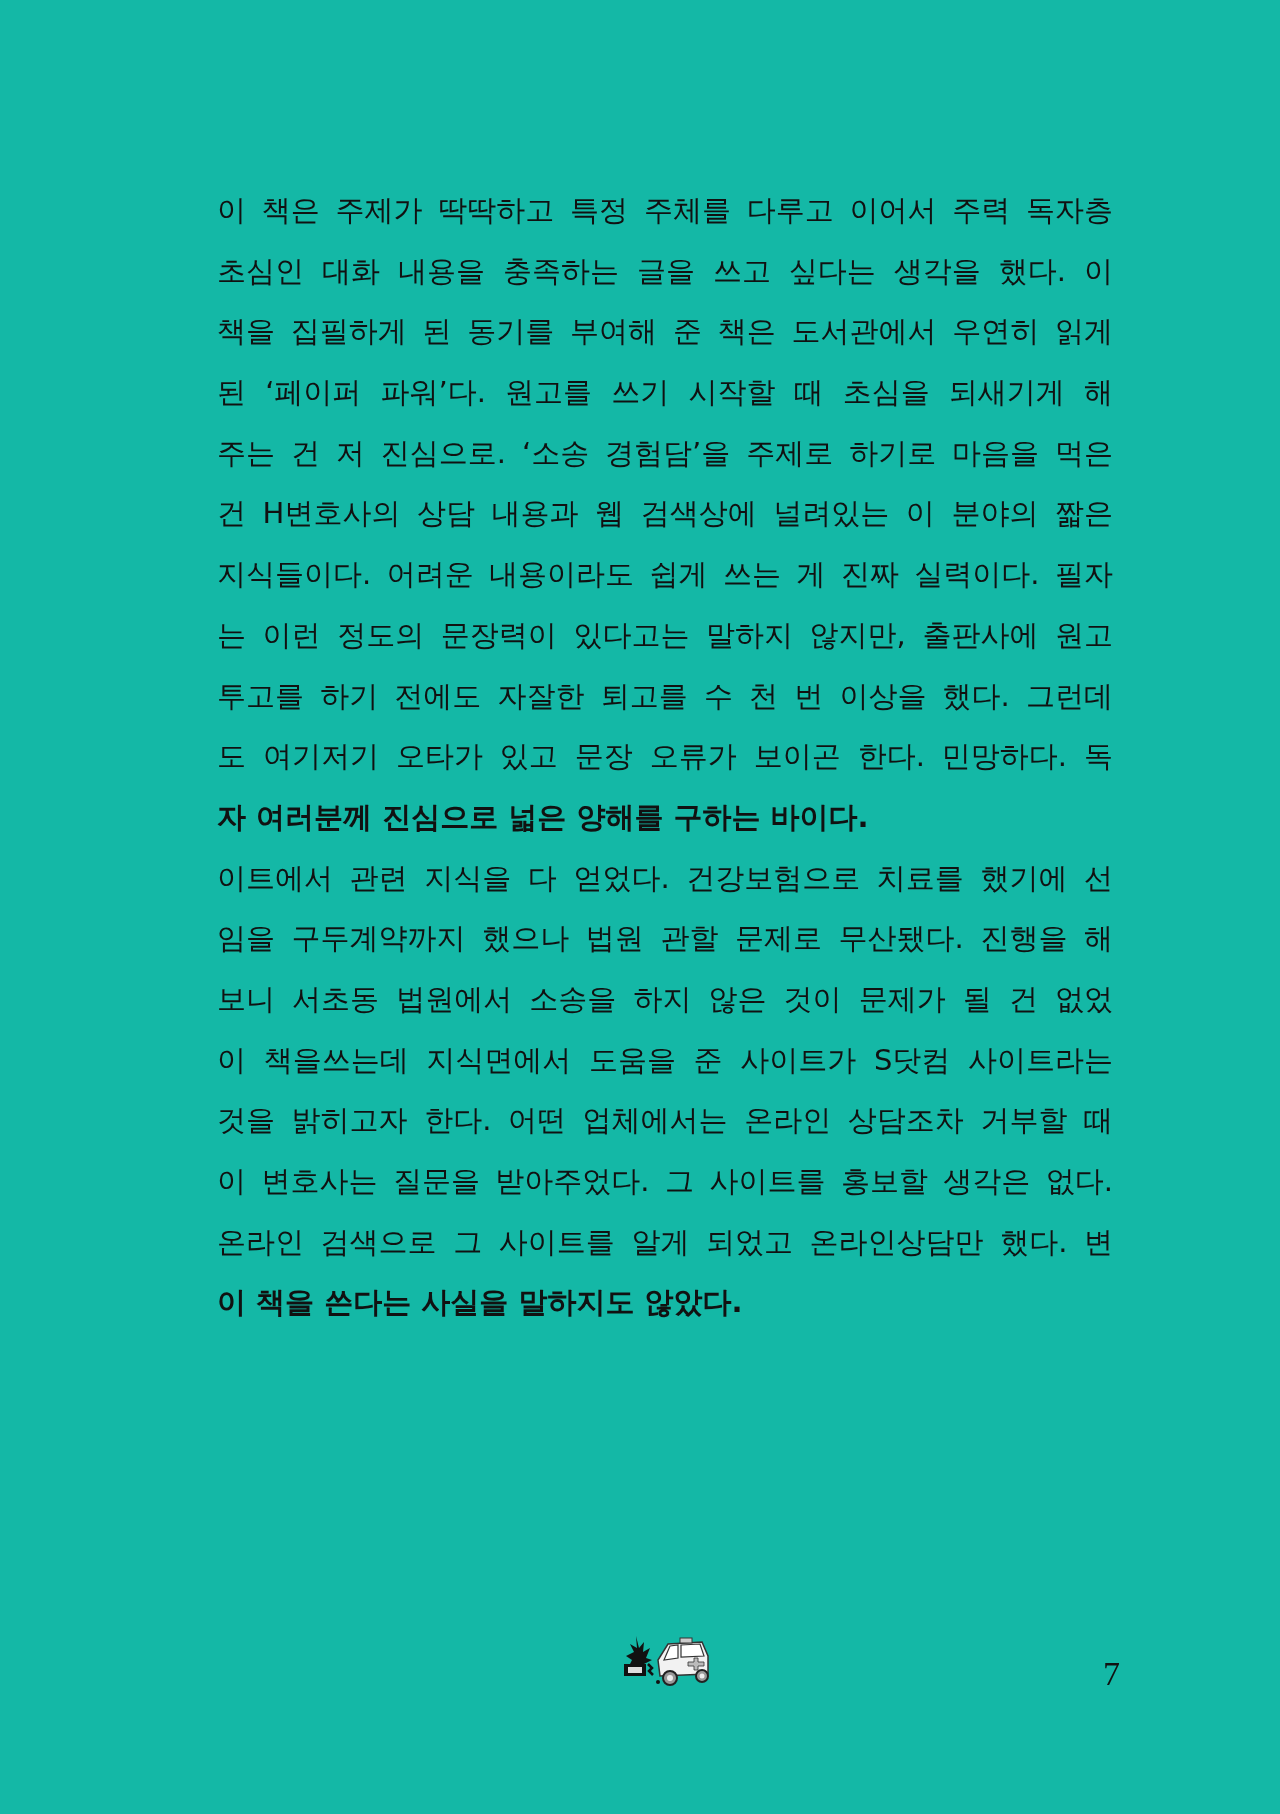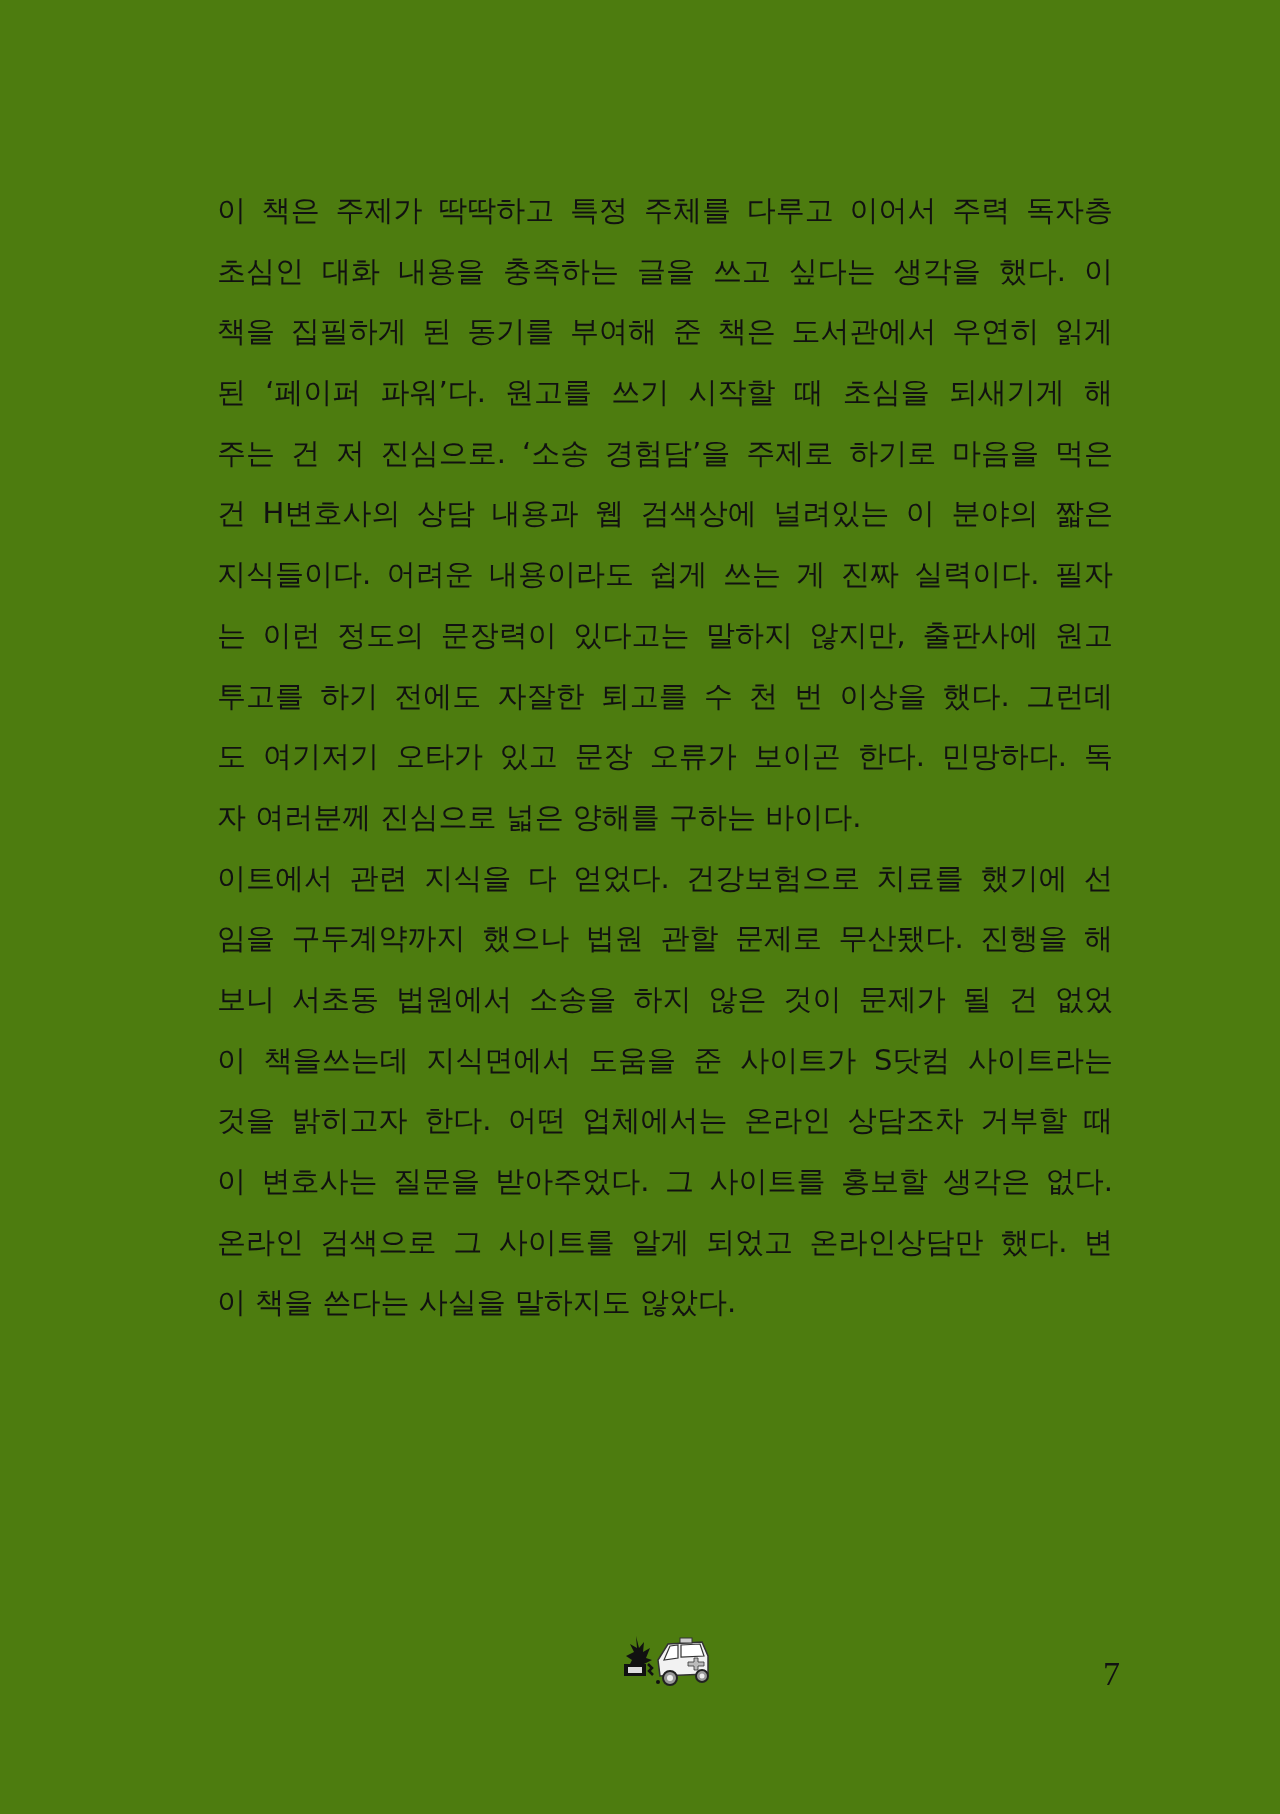--- a/index.html
+++ b/index.html
@@ -1,29 +1,29 @@
 <!DOCTYPE html>
 <html><head>
 <meta charset="utf-8">
 <style>
   html, body { margin: 0; padding: 0; background: #ffffff; }
   body { width: 1280px; height: 1814px; position: relative; overflow: hidden; }
   .page {
-    position: absolute; left: 0; top: 0; width: 1280px; height: 1814px; background: #4d7c0f;
+    position: absolute; left: 0; top: 0; width: 1280px; height: 1814px; background: #14b8a6;
   }
   .body-text {
     position: absolute; left: 217px; top: 180px; width: 896px;
     font-family: "DejaVu Sans", sans-serif;
     font-size: 29px; color: #111111;
   }
   .line {
     height: 60.7px; line-height: 60.7px; white-space: nowrap;
     text-align: justify; text-align-last: justify;
   }
-  .line.last { text-align-last: left; }
+  .line.last { text-align-last: left; font-weight: bold; }
   .line.indent { padding-left: 21px; }
   .footer-icon {
     position: absolute; left: 622px; top: 1634px; width: 92px; height: 58px;
   }
   .page-number {
     position: absolute; left: 1080px; top: 1655px; width: 40px; text-align: right;
     font-family: "Liberation Serif", serif; font-size: 34px; color: #111;
   }
 </style>
 </head>

